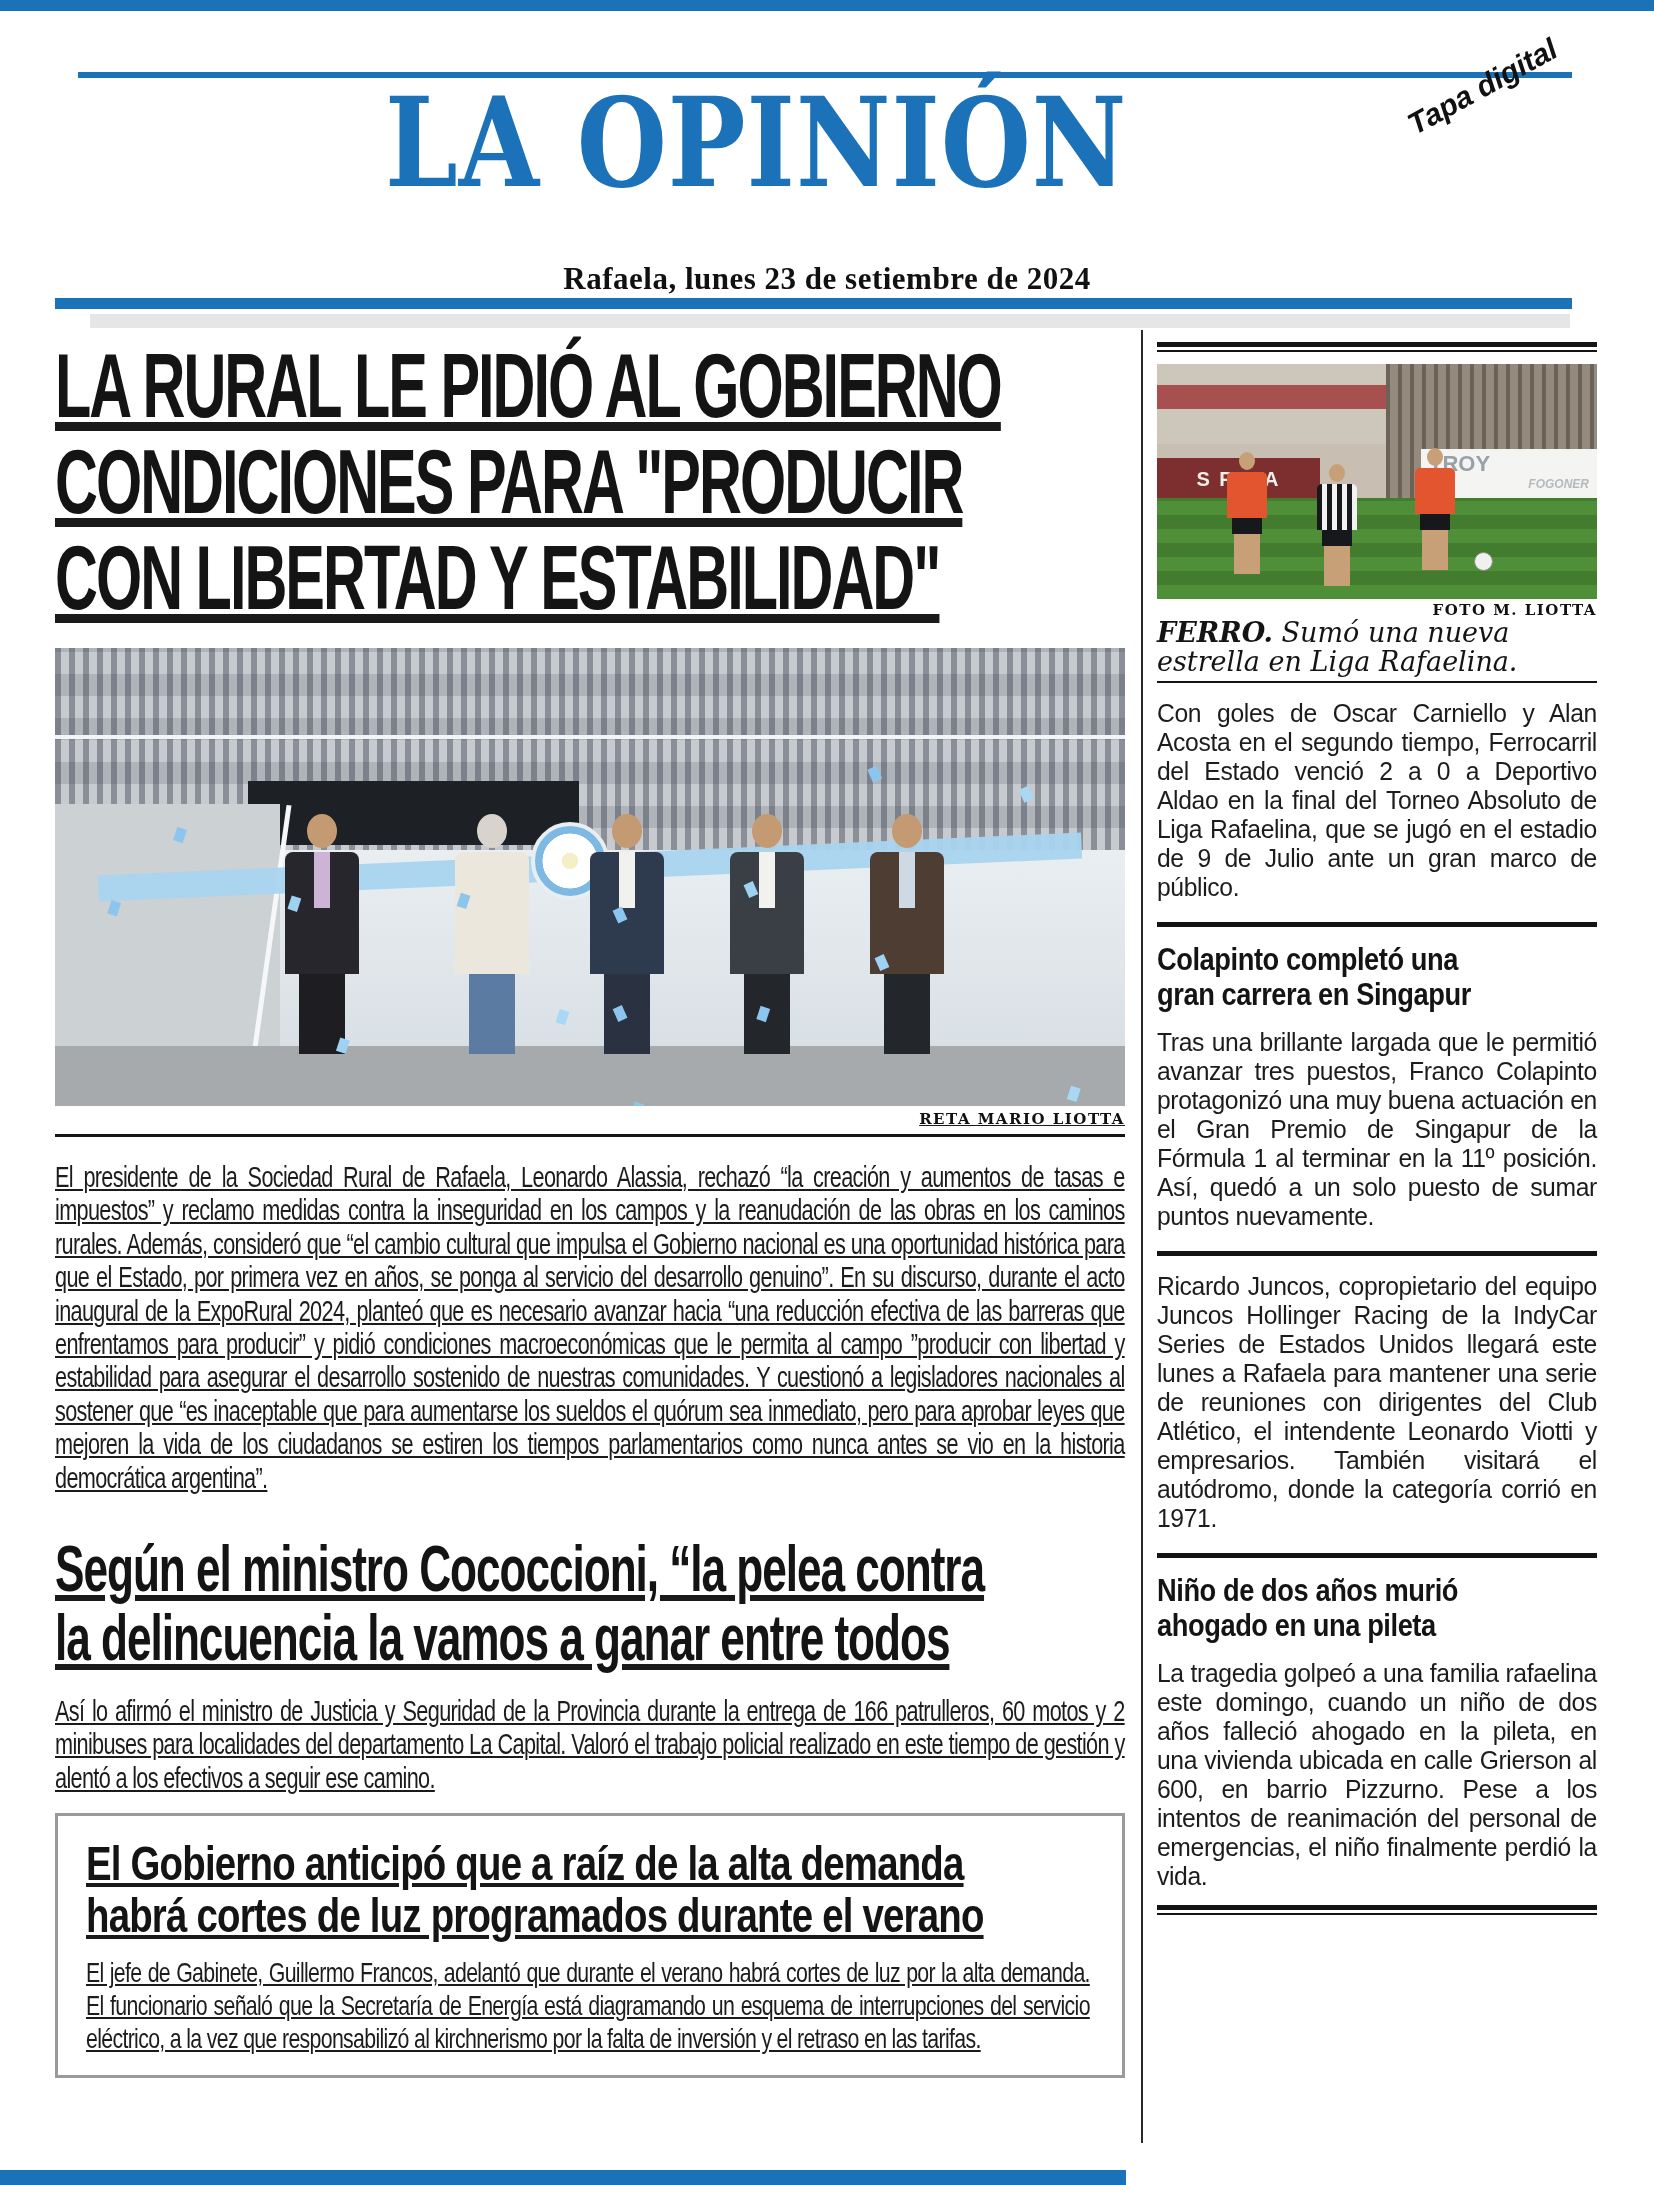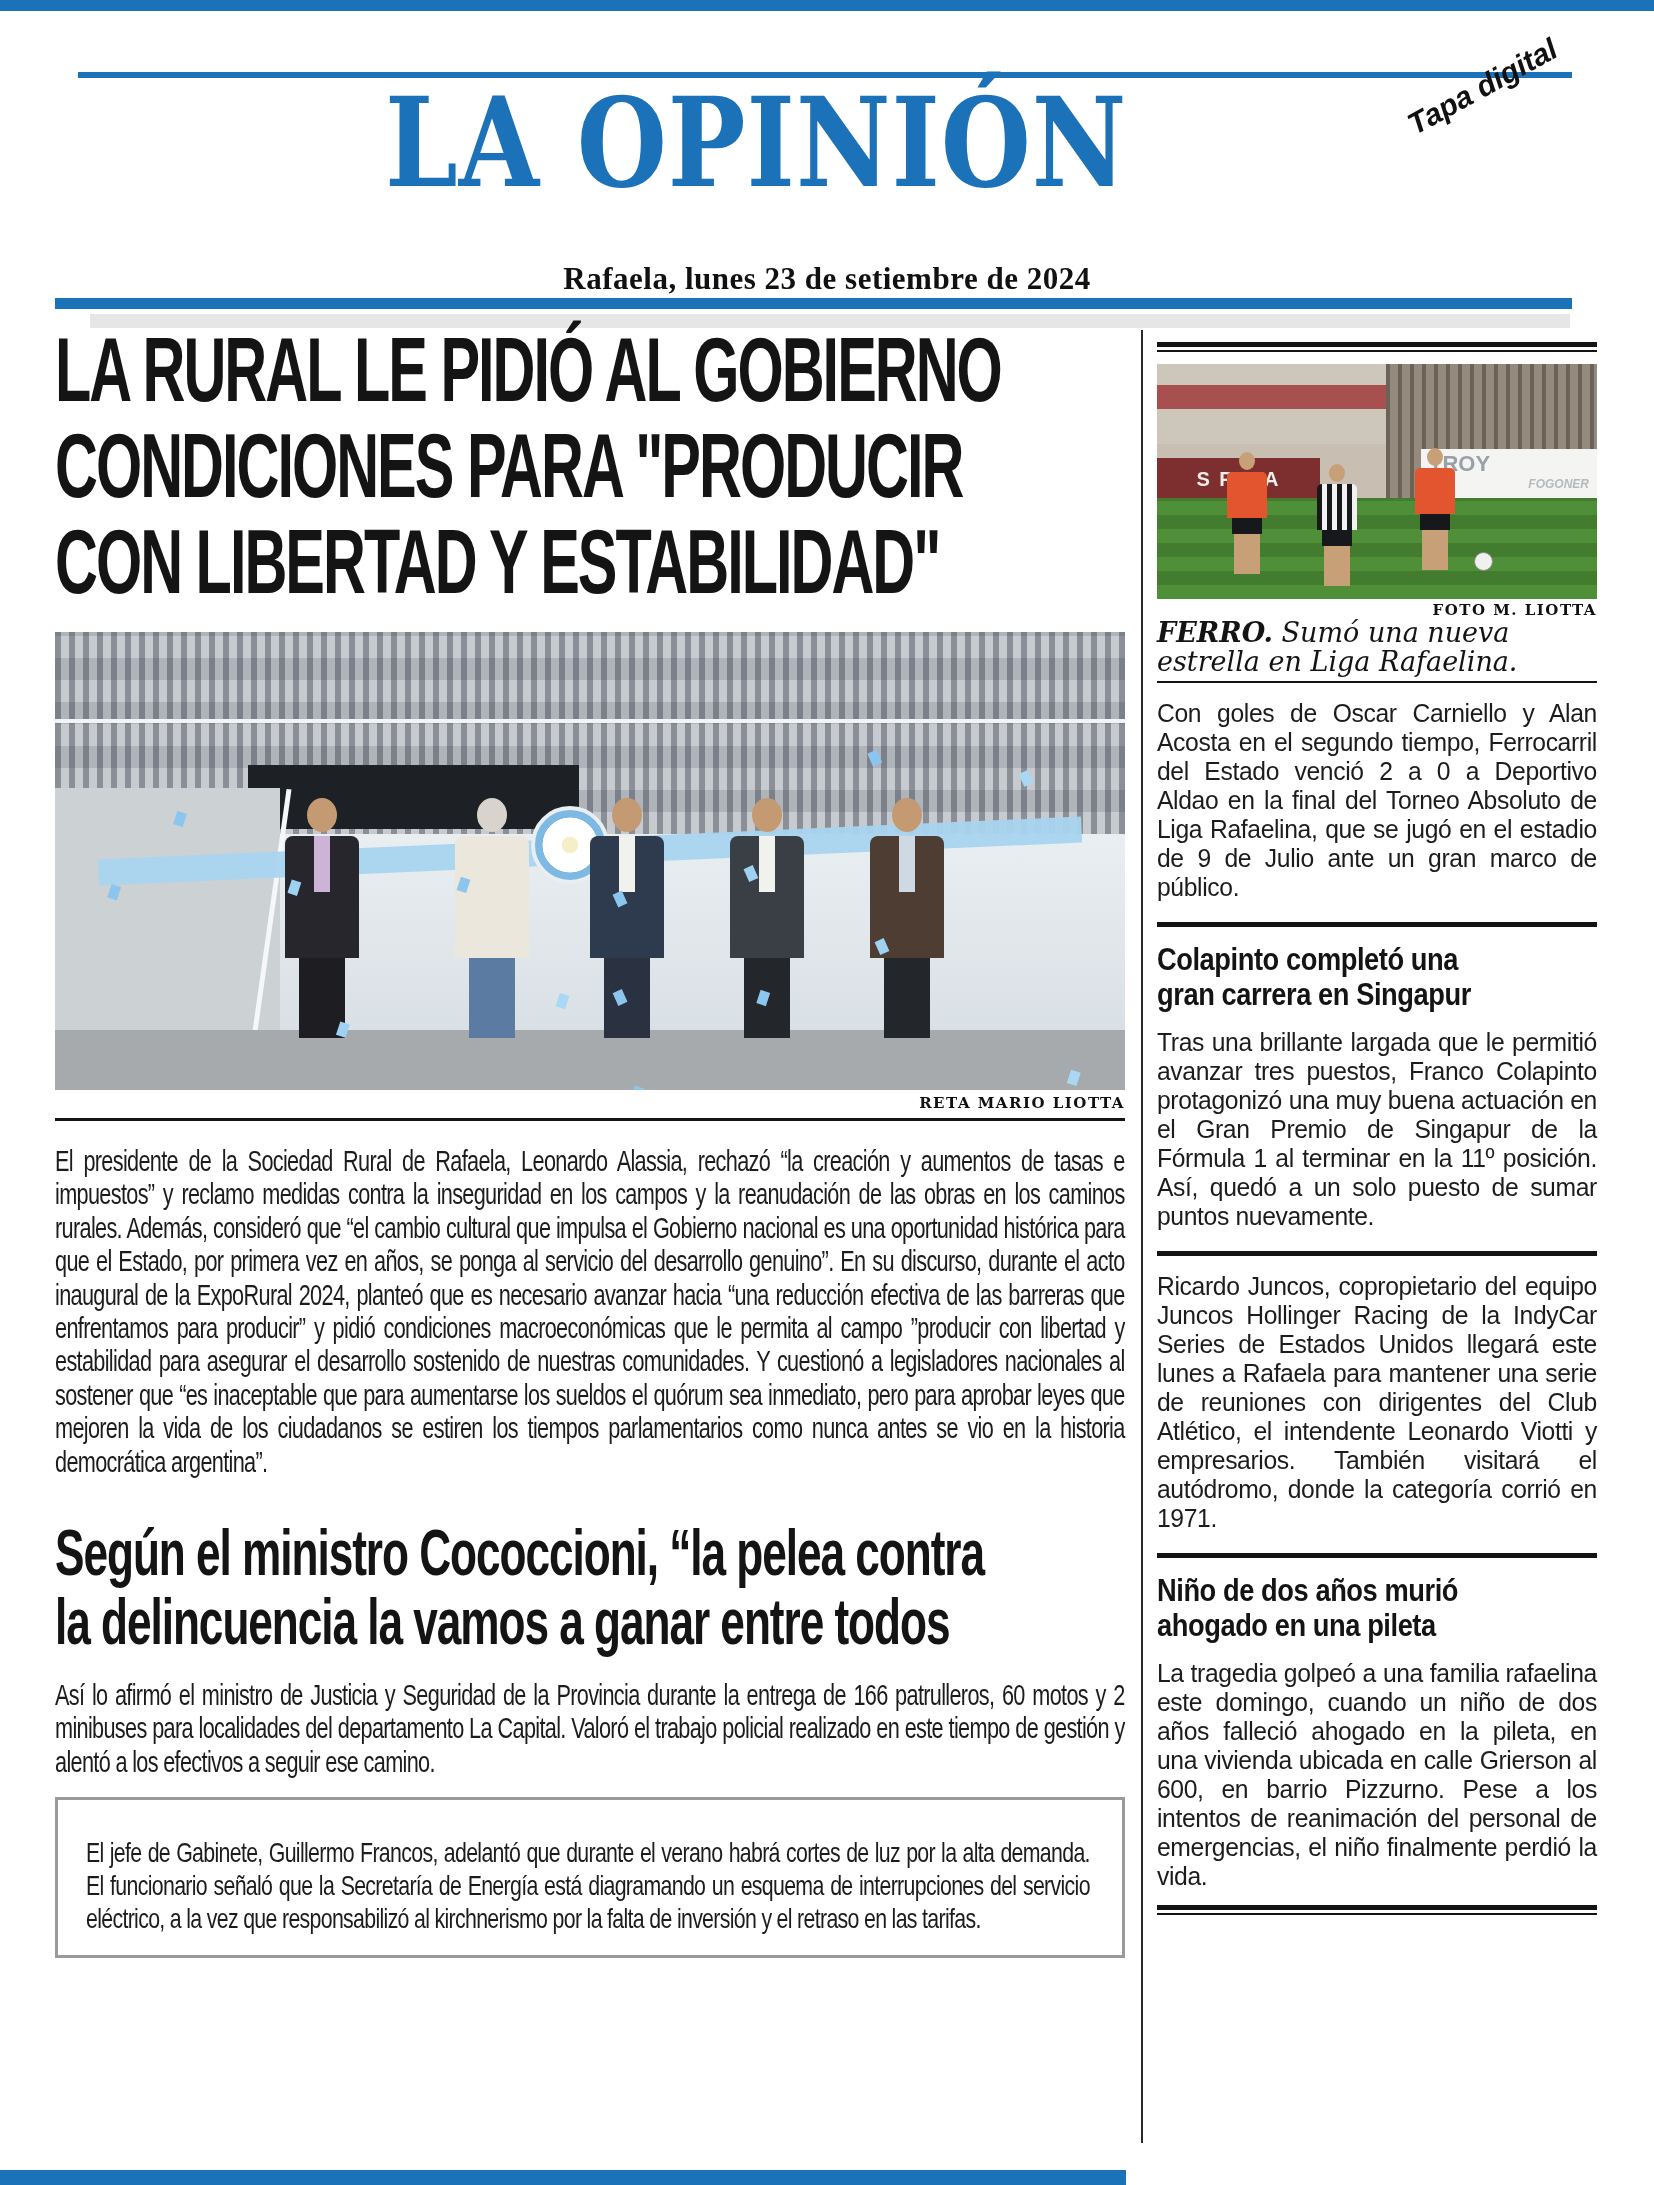--- a/index.html
+++ b/index.html
@@ -14,21 +14,21 @@
             transform:scale(.9,1.08);transform-origin:left top;white-space:nowrap;}
   .tapa{position:absolute;left:1402px;top:112px;font-style:italic;font-weight:bold;font-size:30px;
         color:#111;transform:rotate(-29deg);transform-origin:left top;white-space:nowrap;}
   .dateline{position:absolute;left:0;top:261px;width:1654px;text-align:center;
             font-family:"Liberation Serif",serif;font-weight:bold;font-size:31px;letter-spacing:.5px;color:#111;}
   .thickrule{position:absolute;left:55px;top:298px;width:1517px;height:11px;background:#1c72b8;}
   .grayband{position:absolute;left:90px;top:314px;width:1480px;height:14px;background:#e6e6e6;}
   .vdivider{position:absolute;left:1141px;top:330px;width:2px;height:1813px;background:#2a2a2a;}
 
   
-  .main-col{position:absolute;left:55px;top:322px;width:1070px;}
+  .main-col{position:absolute;left:55px;top:338px;width:1070px;text-decoration:underline;}
   .hl-main{font-weight:bold;color:#141414;}
   .hl-main .ln{font-size:90px;line-height:96px;letter-spacing:-3px;white-space:nowrap;
                transform:scaleX(.66);transform-origin:left top;}
   .hl-second{margin-top:40px;font-weight:bold;color:#141414;}
   .hl-second .ln{font-size:64px;line-height:69px;letter-spacing:-1.5px;white-space:nowrap;
                  transform:scaleX(.69);transform-origin:left top;}
   .cond-body{font-size:29px;line-height:33.4px;letter-spacing:-.9px;text-align:justify;color:#1c1c1c;
              width:1430px;transform:scaleX(.748);transform-origin:left top;}
   .main-body{margin-top:24px;}
   .second-body{margin-top:22px;font-size:29px;}
@@ -184,20 +184,24 @@
 
     <div class="cond-body main-body">El presidente de la Sociedad Rural de Rafaela, Leonardo Alassia, rechazó “la creación y aumentos de tasas e impuestos” y reclamo medidas contra la inseguridad en los campos y la reanudación de las obras en los caminos rurales. Además, consideró que “el cambio cultural que impulsa el Gobierno nacional es una oportunidad histórica para que el Estado, por primera vez en años, se ponga al servicio del desarrollo genuino”. En su discurso, durante el acto inaugural de la ExpoRural 2024, planteó que es necesario avanzar hacia “una reducción efectiva de las barreras que enfrentamos para producir” y pidió condiciones macroeconómicas que le permita al campo ”producir con libertad y estabilidad para asegurar el desarrollo sostenido de nuestras comunidades. Y cuestionó a legisladores nacionales al sostener que “es inaceptable que para aumentarse los sueldos el quórum sea inmediato, pero para aprobar leyes que mejoren la vida de los ciudadanos se estiren los tiempos parlamentarios como nunca antes se vio en la historia democrática argentina”.</div>
 
     <div class="hl-second">
       <div class="ln">Según el ministro Cococcioni, “la pelea contra</div>
       <div class="ln">la delincuencia la vamos a ganar entre todos</div>
     </div>
     <div class="cond-body second-body">Así lo afirmó el ministro de Justicia y Seguridad de la Provincia durante la entrega de 166 patrulleros, 60 motos y 2 minibuses para localidades del departamento La Capital. Valoró el trabajo policial realizado en este tiempo de gestión y alentó a los efectivos a seguir ese camino.</div>
 
     <div class="boxed">
+      <div class="hl-box">
+        <div class="ln">El Gobierno anticipó que a raíz de la alta demanda</div>
+        <div class="ln">habrá cortes de luz programados durante el verano</div>
+      </div>
       <div class="cond-body box-body">El jefe de Gabinete, Guillermo Francos, adelantó que durante el verano habrá cortes de luz por la alta demanda. El funcionario señaló que la Secretaría de Energía está diagramando un esquema de interrupciones del servicio eléctrico, a la vez que responsabilizó al kirchnerismo por la falta de inversión y el retraso en las tarifas.</div>
     </div>
   </div>
 
   <div class="sidebar">
 
     <div class="rule-double"></div>
 
     <div>
 

